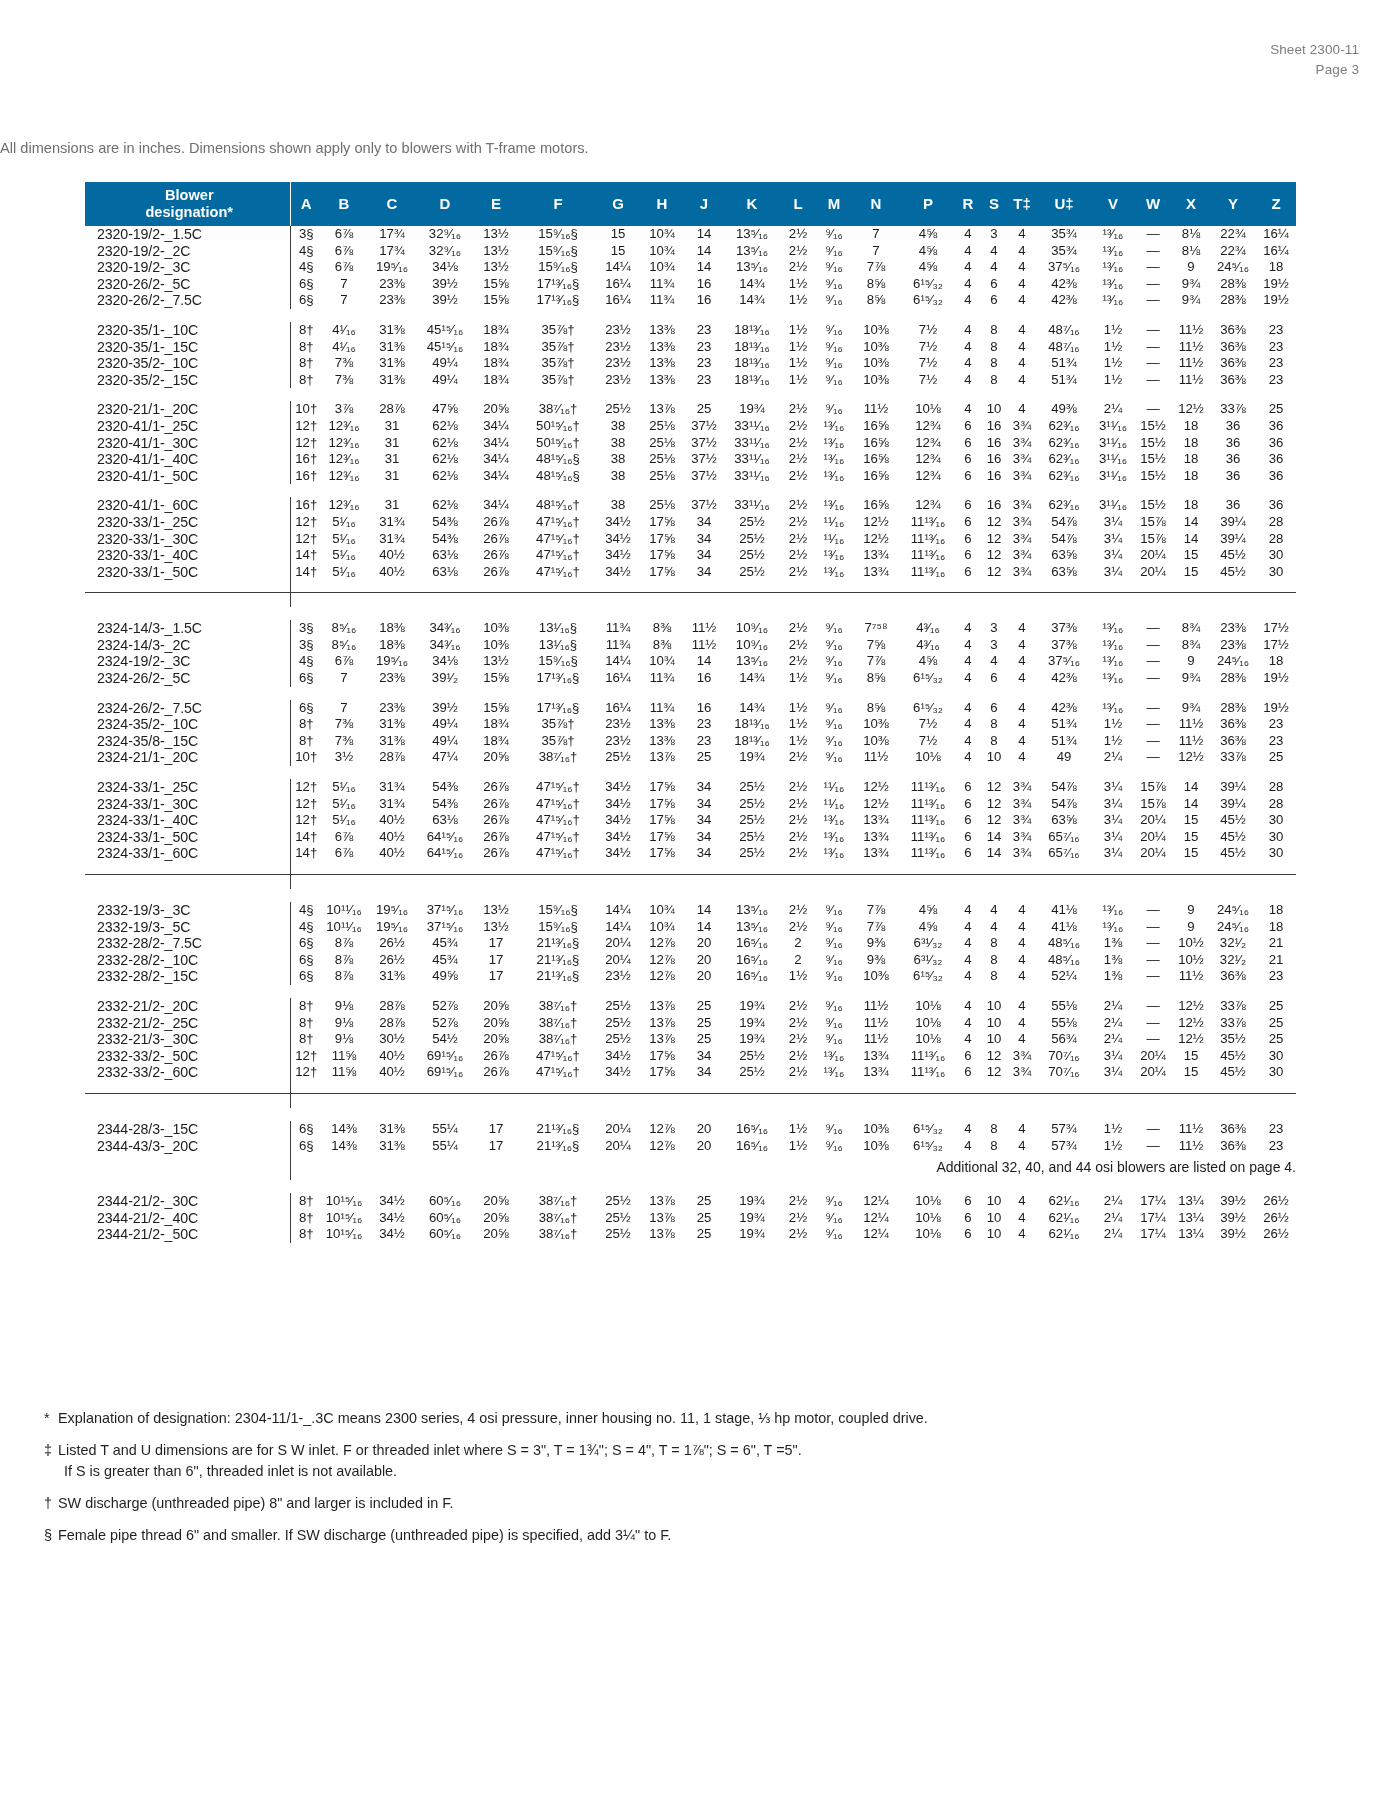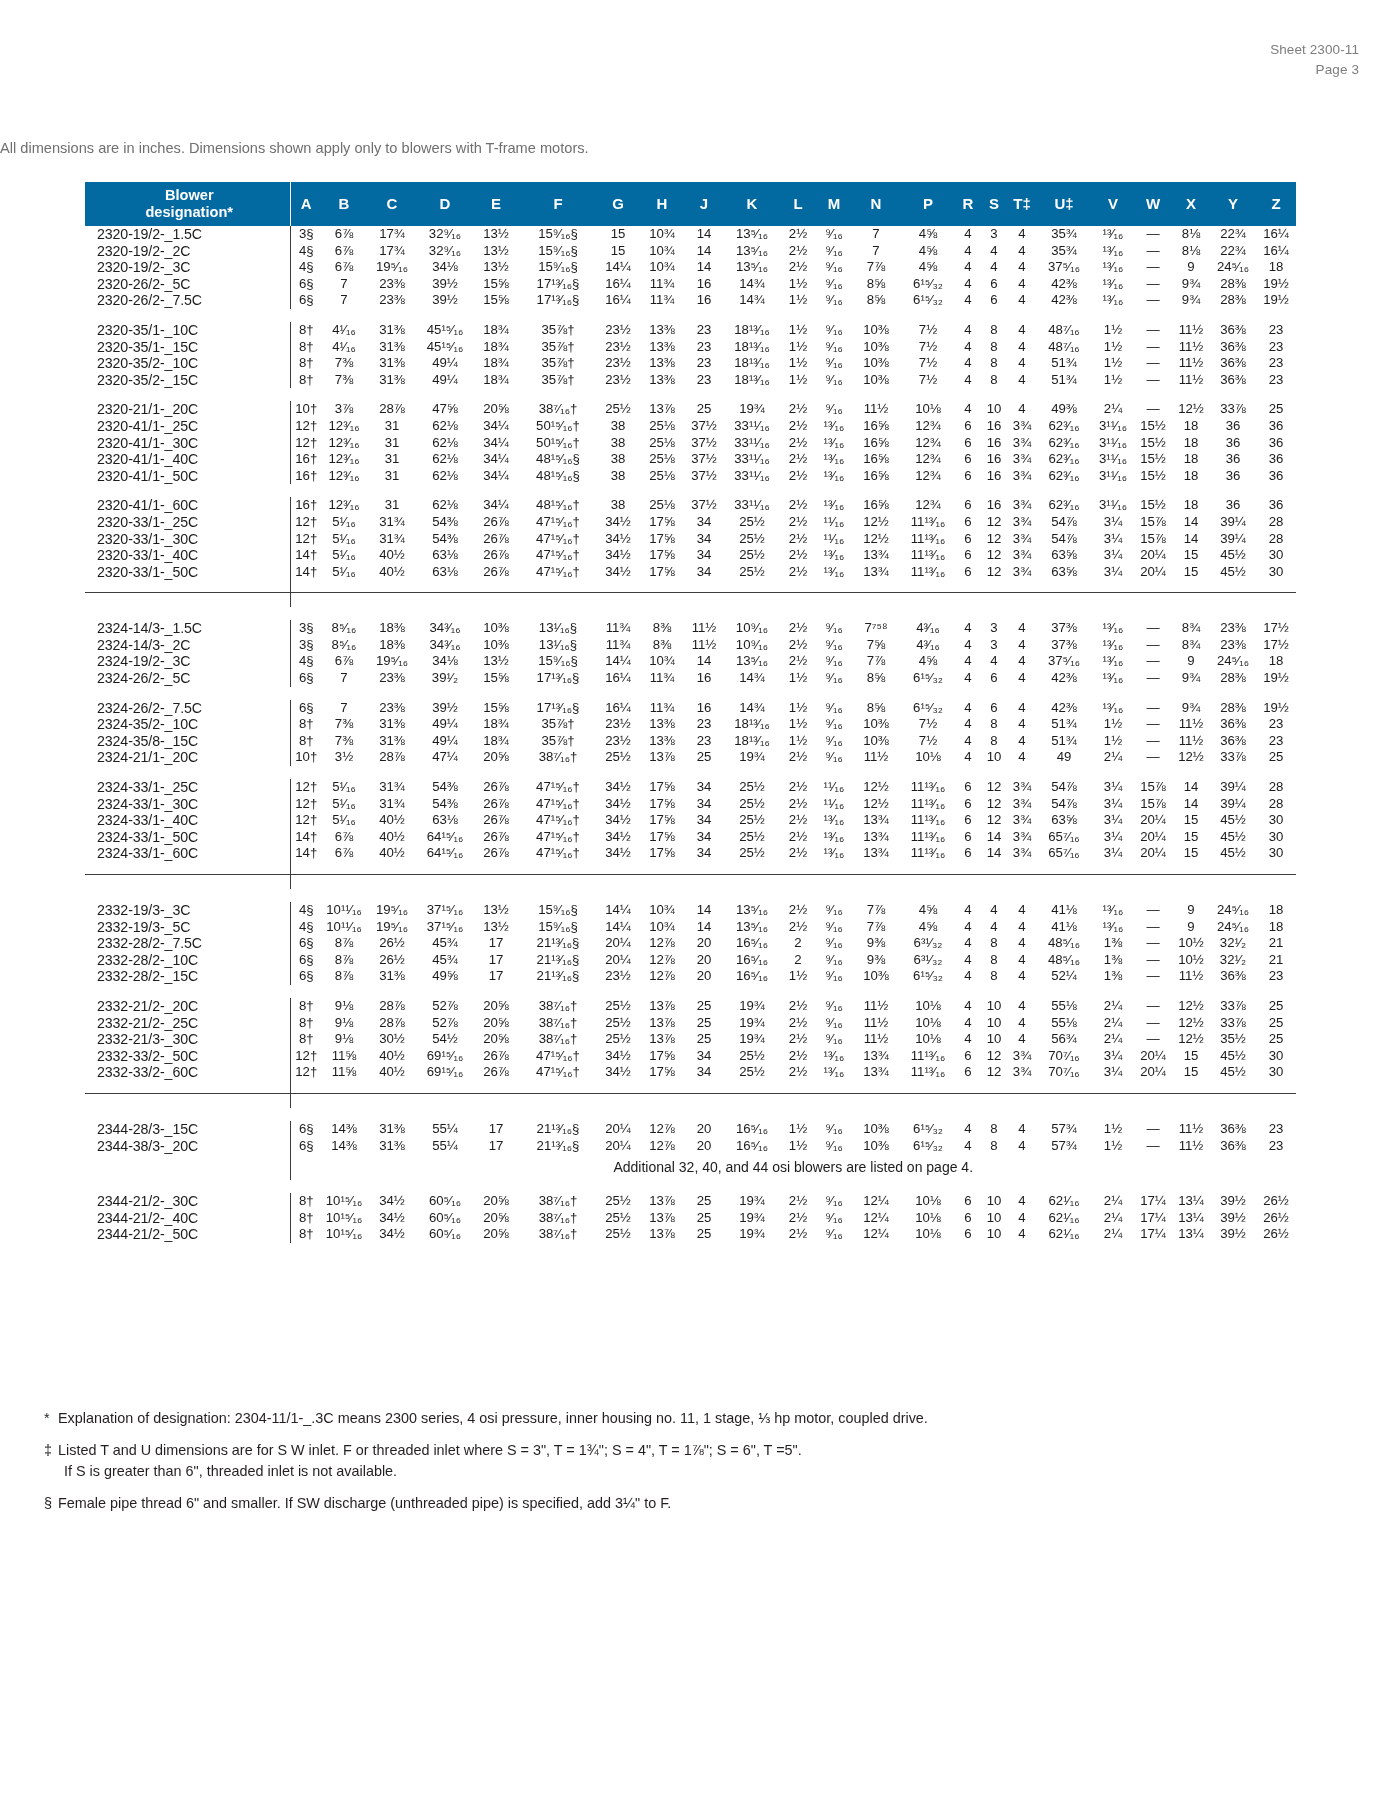--- a/index.html
+++ b/index.html
@@ -101,21 +101,21 @@
     border-bottom: 1.3px solid #3c3c3c;
     padding: 0;
   }
   tbody tr.rule td.desg {
     border-right: 1.2px solid #3c3c3c;
   }
   tbody tr.after-rule td {
     height: 14px;
   }
   tbody tr.noterow td {
-    text-align: center;
+    text-align: right;
     font-size: 14px;
     height: 26px;
     vertical-align: middle;
     color: #1c1c1c;
   }
   tbody tr.noterow td.desg {
     border-right: 1.2px solid #3c3c3c;
   }
 
   
@@ -1384,21 +1384,21 @@
           <td>8</td>
           <td>4</td>
           <td>57¾</td>
           <td>1½</td>
           <td>—</td>
           <td>11½</td>
           <td>36⅜</td>
           <td>23</td>
         </tr>
         <tr>
-          <td class="desg">2344-38/3-_20C</td>
+          <td class="desg">2344-43/3-_20C</td>
           <td>6§</td>
           <td>14⅜</td>
           <td>31⅜</td>
           <td>55¼</td>
           <td>17</td>
           <td>21¹³⁄₁₆§</td>
           <td>20¼</td>
           <td>12⅞</td>
           <td>20</td>
           <td>16⁵⁄₁₆</td>
@@ -1502,14 +1502,15 @@
           <td>39½</td>
           <td>26½</td>
         </tr>
       </tbody>
   </table>
 </div>
 
 <div class="footnotes" id="footnotes">
     <div class="fn"><span class="mark">*</span><span>Explanation of designation: 2304-11/1-_.3C means 2300 series, 4 osi pressure, inner housing no. 11, 1 stage, ⅓ hp motor, coupled drive.</span></div>
     <div class="fn"><span class="mark">‡</span><span>Listed T and U dimensions are for S W inlet. F or threaded inlet where S = 3", T = 1¾"; S = 4", T = 1⅞"; S = 6", T =5".</span><span class="cont">If S is greater than 6", threaded inlet is not available.</span></div>
+    <div class="fn"><span class="mark">†</span><span>SW discharge (unthreaded pipe) 8" and larger is included in F.</span></div>
     <div class="fn"><span class="mark">§</span><span>Female pipe thread 6" and smaller. If SW discharge (unthreaded pipe) is specified, add 3¼" to F.</span></div>
   </div>
 
 </body></html>

